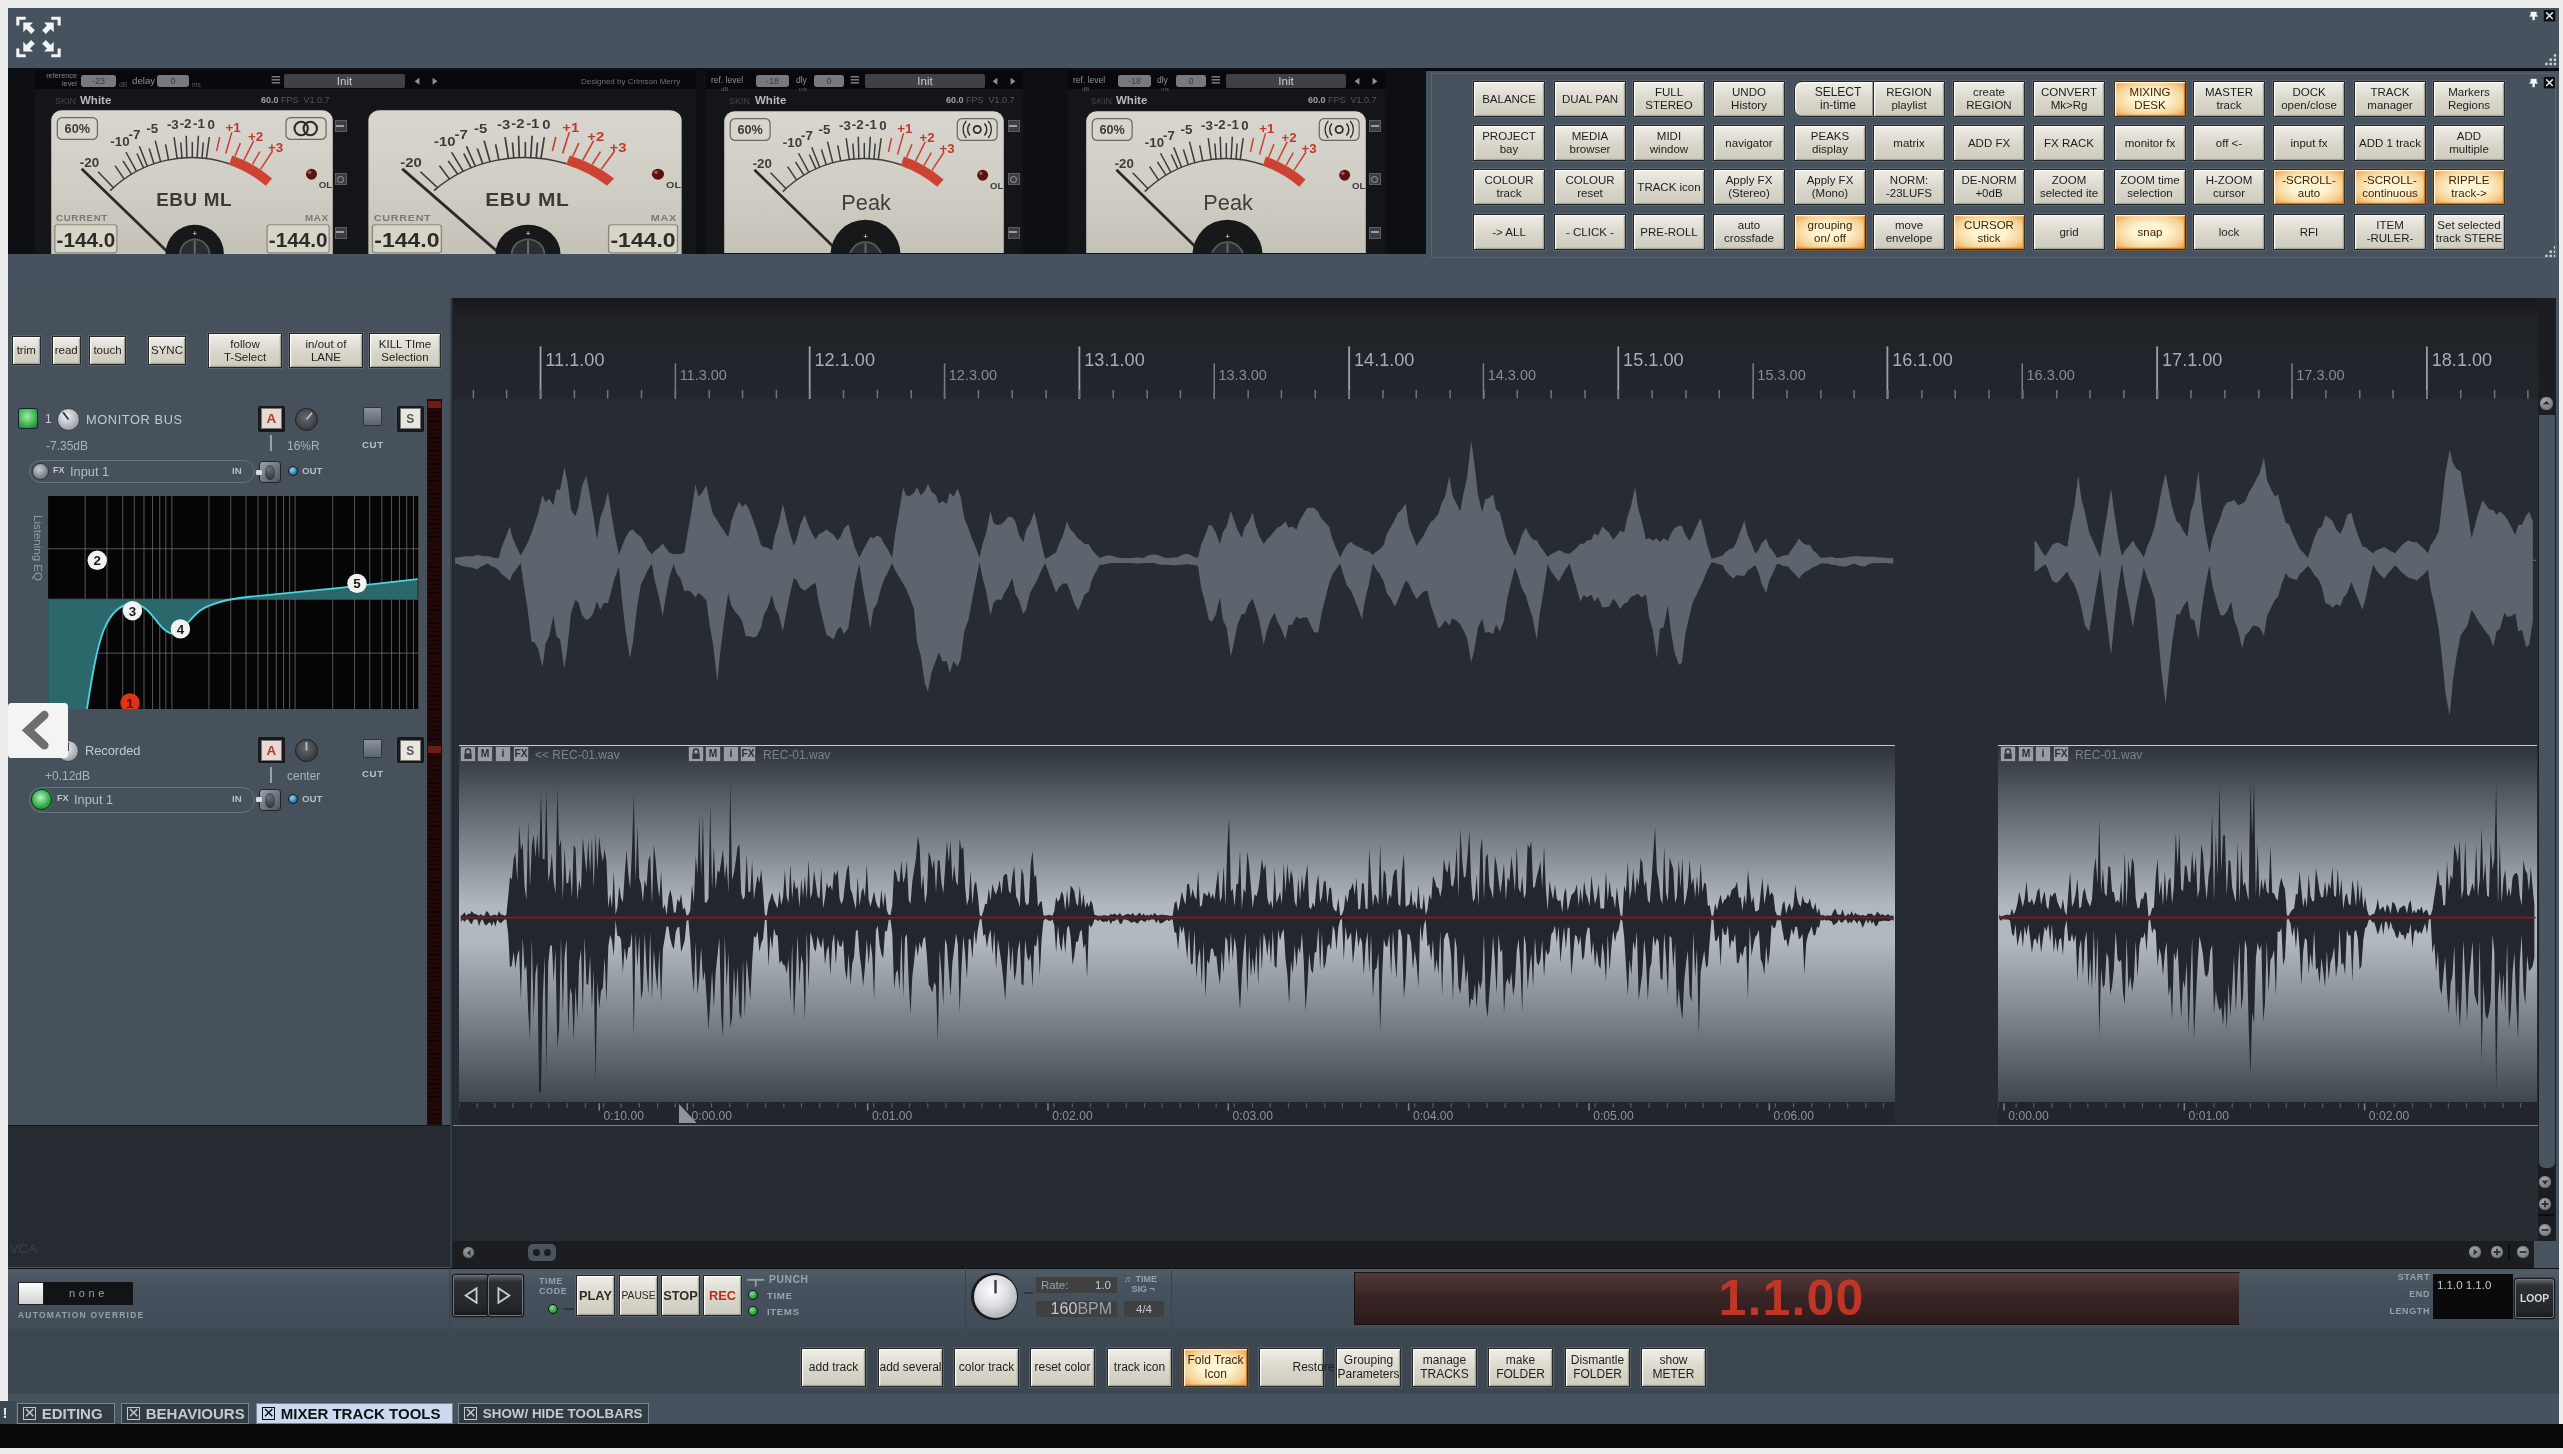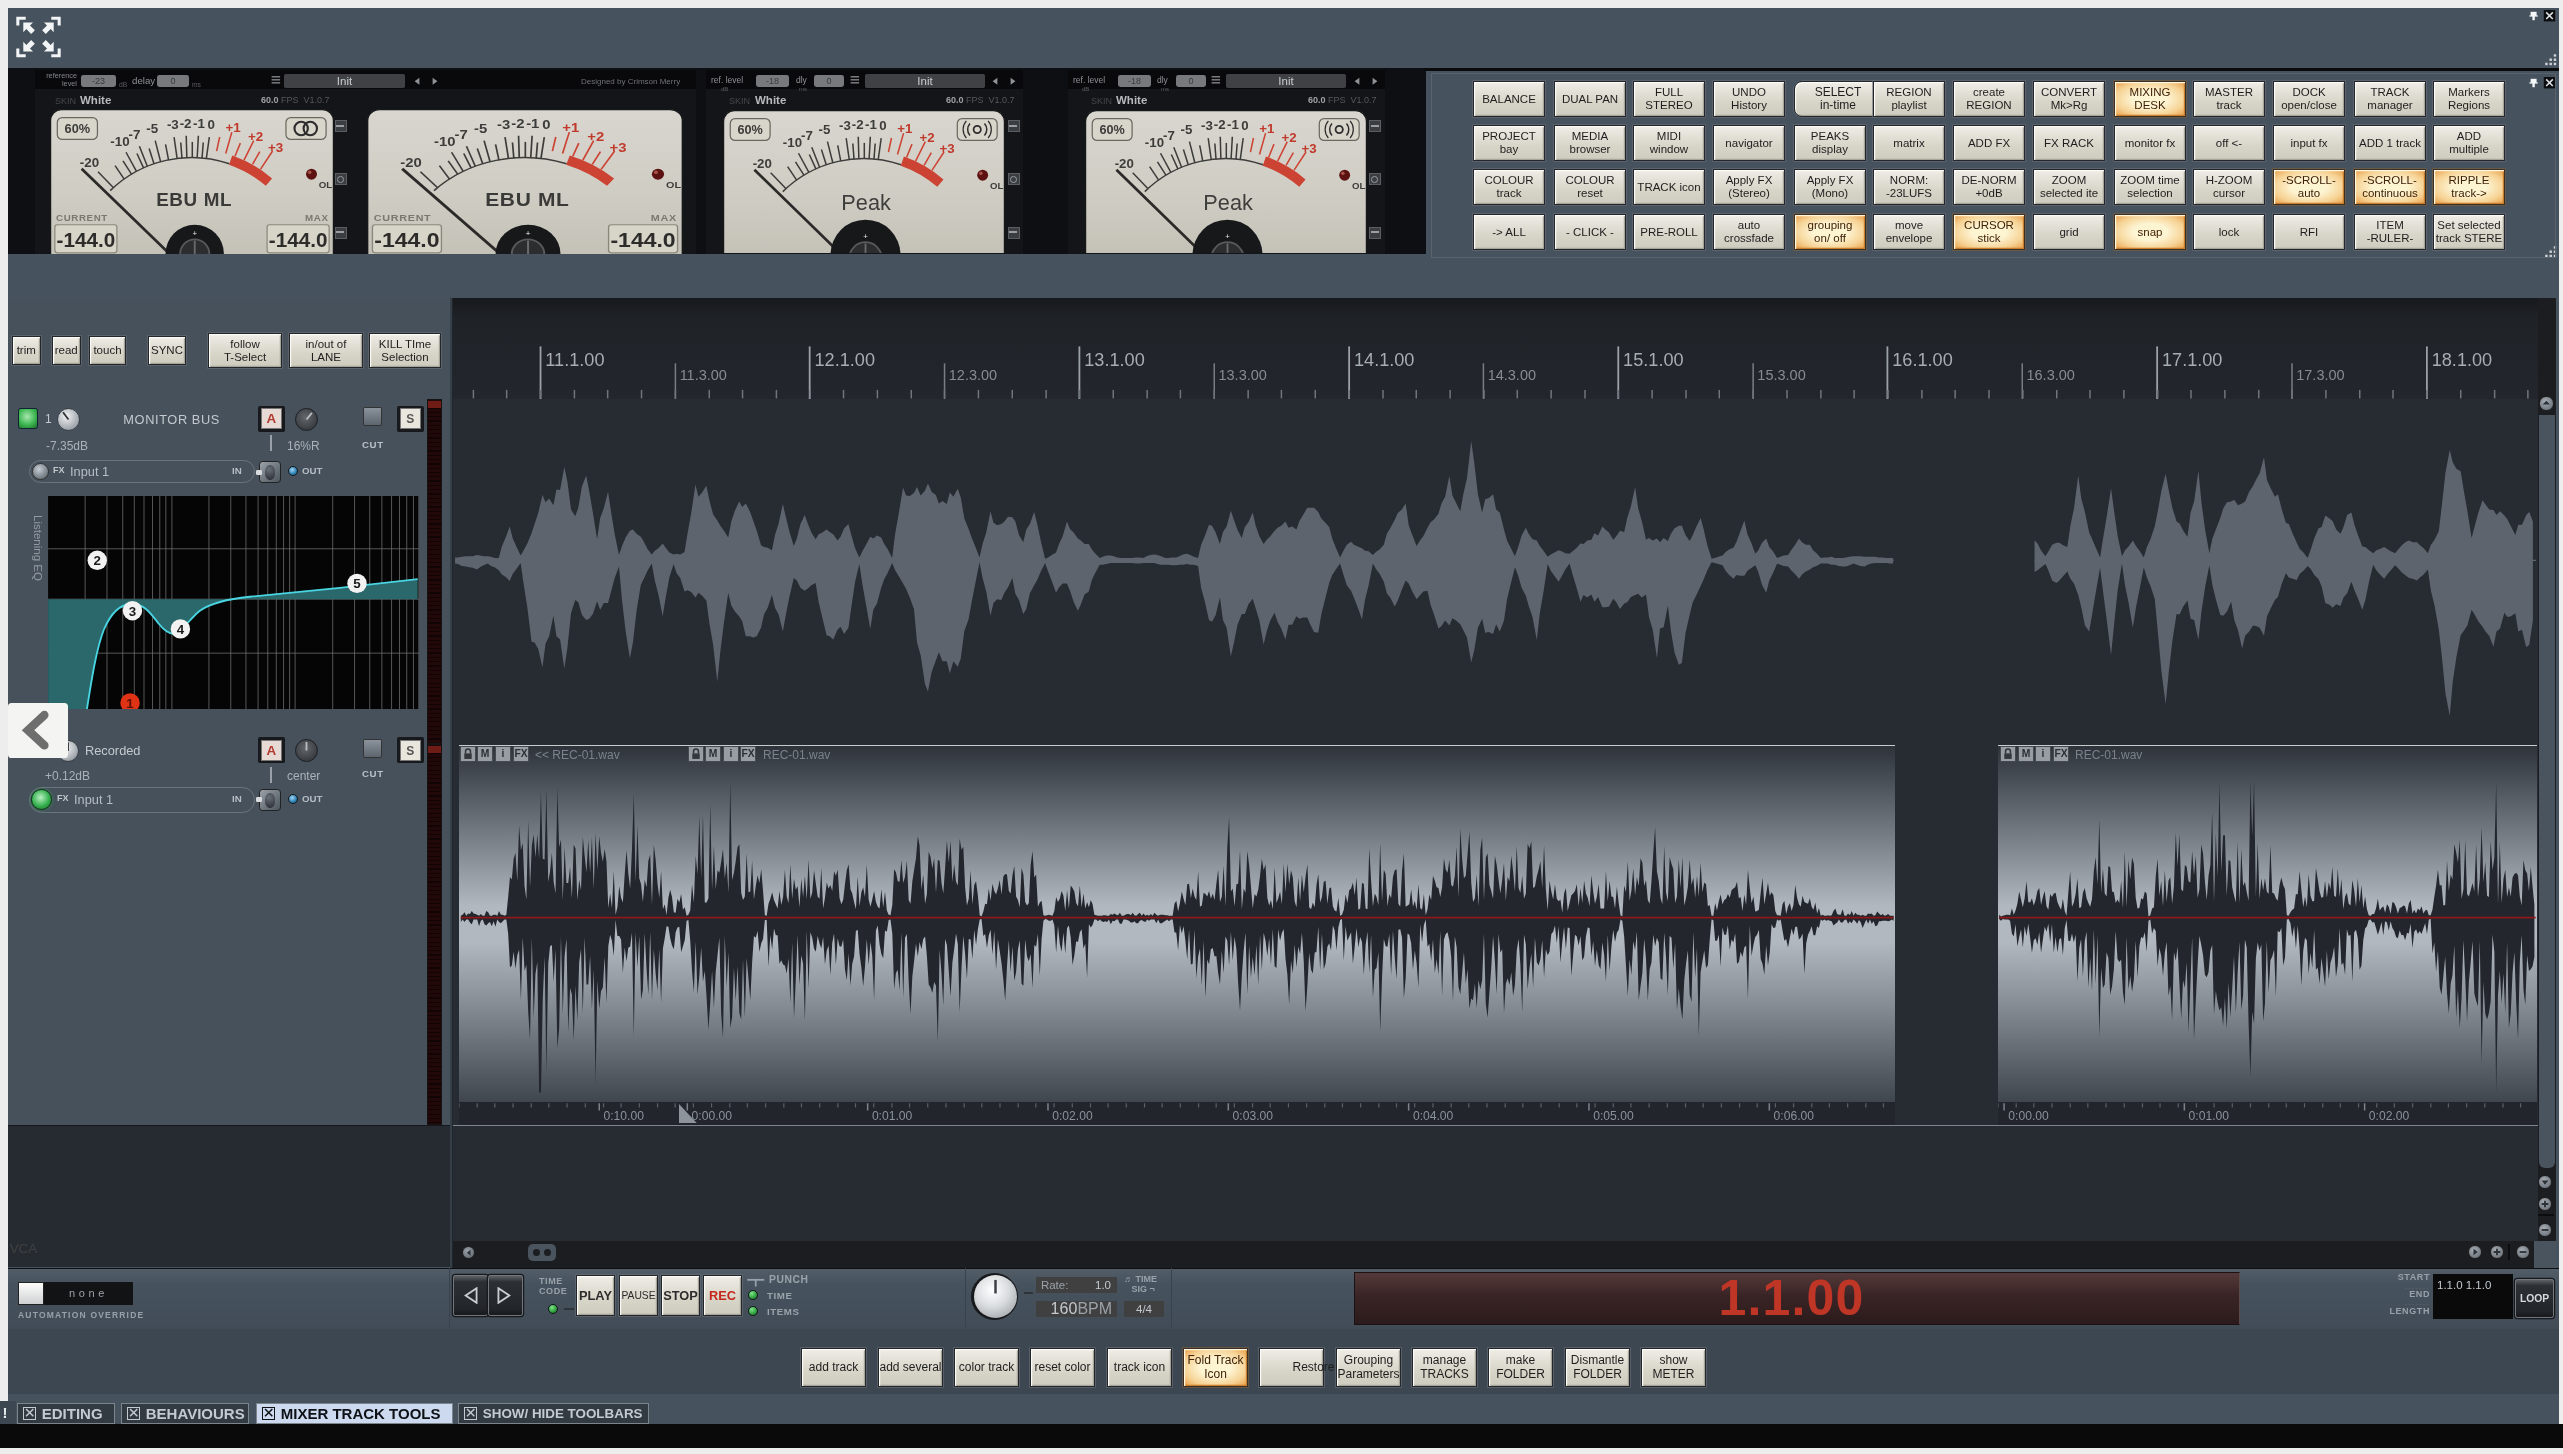--- a/index.html
+++ b/index.html
@@ -470,21 +470,21 @@
 <div class="tb" style="left:148px;top:336px;width:38px;height:29px;font-size:11.5px;line-height:12.8px;">SYNC</div>
 <div class="tb" style="left:208px;top:333px;width:74px;height:35px;font-size:11.5px;line-height:12.8px;">follow<br>T-Select</div>
 <div class="tb" style="left:289px;top:333px;width:74px;height:35px;font-size:11.5px;line-height:12.8px;">in/out of<br>LANE</div>
 <div class="tb" style="left:369px;top:333px;width:72px;height:35px;font-size:11.5px;line-height:12.8px;">KILL TIme<br>Selection</div>
 <div style="left:17.6px;top:408px;width:20.7px;height:20.7px;background:radial-gradient(circle at 45% 40%,#a8e7b0,#3fb853 55%,#1a6b29);border:1.2px solid #123;border-radius:2.4px;"></div>
 <div style="left:45px;top:412px;width:12px;height:13.4px;color:#c3c9ce;font-size:12px;">1</div>
 <div style="left:57px;top:408px;width:23px;height:23px;border-radius:50%;background:radial-gradient(circle at 40% 35%,#f2f3f4,#9fa5ab 70%,#6b7177);border:0.6px solid #3a4046;"></div>
 <svg style="left:57px;top:408px" width="23" height="23" viewBox="0 0 38 38">
     <line x1="19" y1="19" x2="10" y2="7" stroke="#2e3338" stroke-width="3"></line>
   </svg>
-<div style="left:86px;top:412px;width:134px;height:13.4px;color:#c3c9ce;font-size:12.8px;letter-spacing:0.6px;text-align:right;">MONITOR BUS</div>
+<div style="left:86px;top:412px;width:134px;height:13.4px;color:#c3c9ce;font-size:12.8px;letter-spacing:0.6px;">MONITOR BUS</div>
 <div style="left:46px;top:439px;width:73px;height:13.4px;color:#aab1b8;font-size:12px;">-7.35dB</div>
 <div style="left:258px;top:406px;width:27px;height:25.5px;background:#17191c;border-radius:1.8px;"></div>
 <div style="left:261px;top:408px;width:20.7px;height:20.7px;background:#e7d9d4;border:0.6px solid #777;color:#b03a31;font-weight:bold;font-size:13.4px;text-align:center;line-height:20.7px;">A</div>
 <div style="left:295px;top:408px;width:23px;height:23px;border-radius:50%;background:radial-gradient(circle at 45% 40%,#64686c,#3a3e43 70%);border:1.2px solid #1c1f23;"></div>
 <svg style="left:295px;top:408px" width="23" height="23" viewBox="0 0 38 38">
     <line x1="19" y1="19" x2="28" y2="8" stroke="#b9bdc1" stroke-width="3"></line>
   </svg>
 <div style="left:270px;top:435px;width:2.4px;height:16px;background:#9aa1a8;"></div>
 <div style="left:287px;top:439px;width:49px;height:13.4px;color:#aab1b8;font-size:12px;">16%R</div>
 <div style="left:363px;top:407px;width:19.4px;height:19.4px;background:linear-gradient(#8b949c,#5c656d);border:0.6px solid #333;border-radius:1.8px;"></div>

